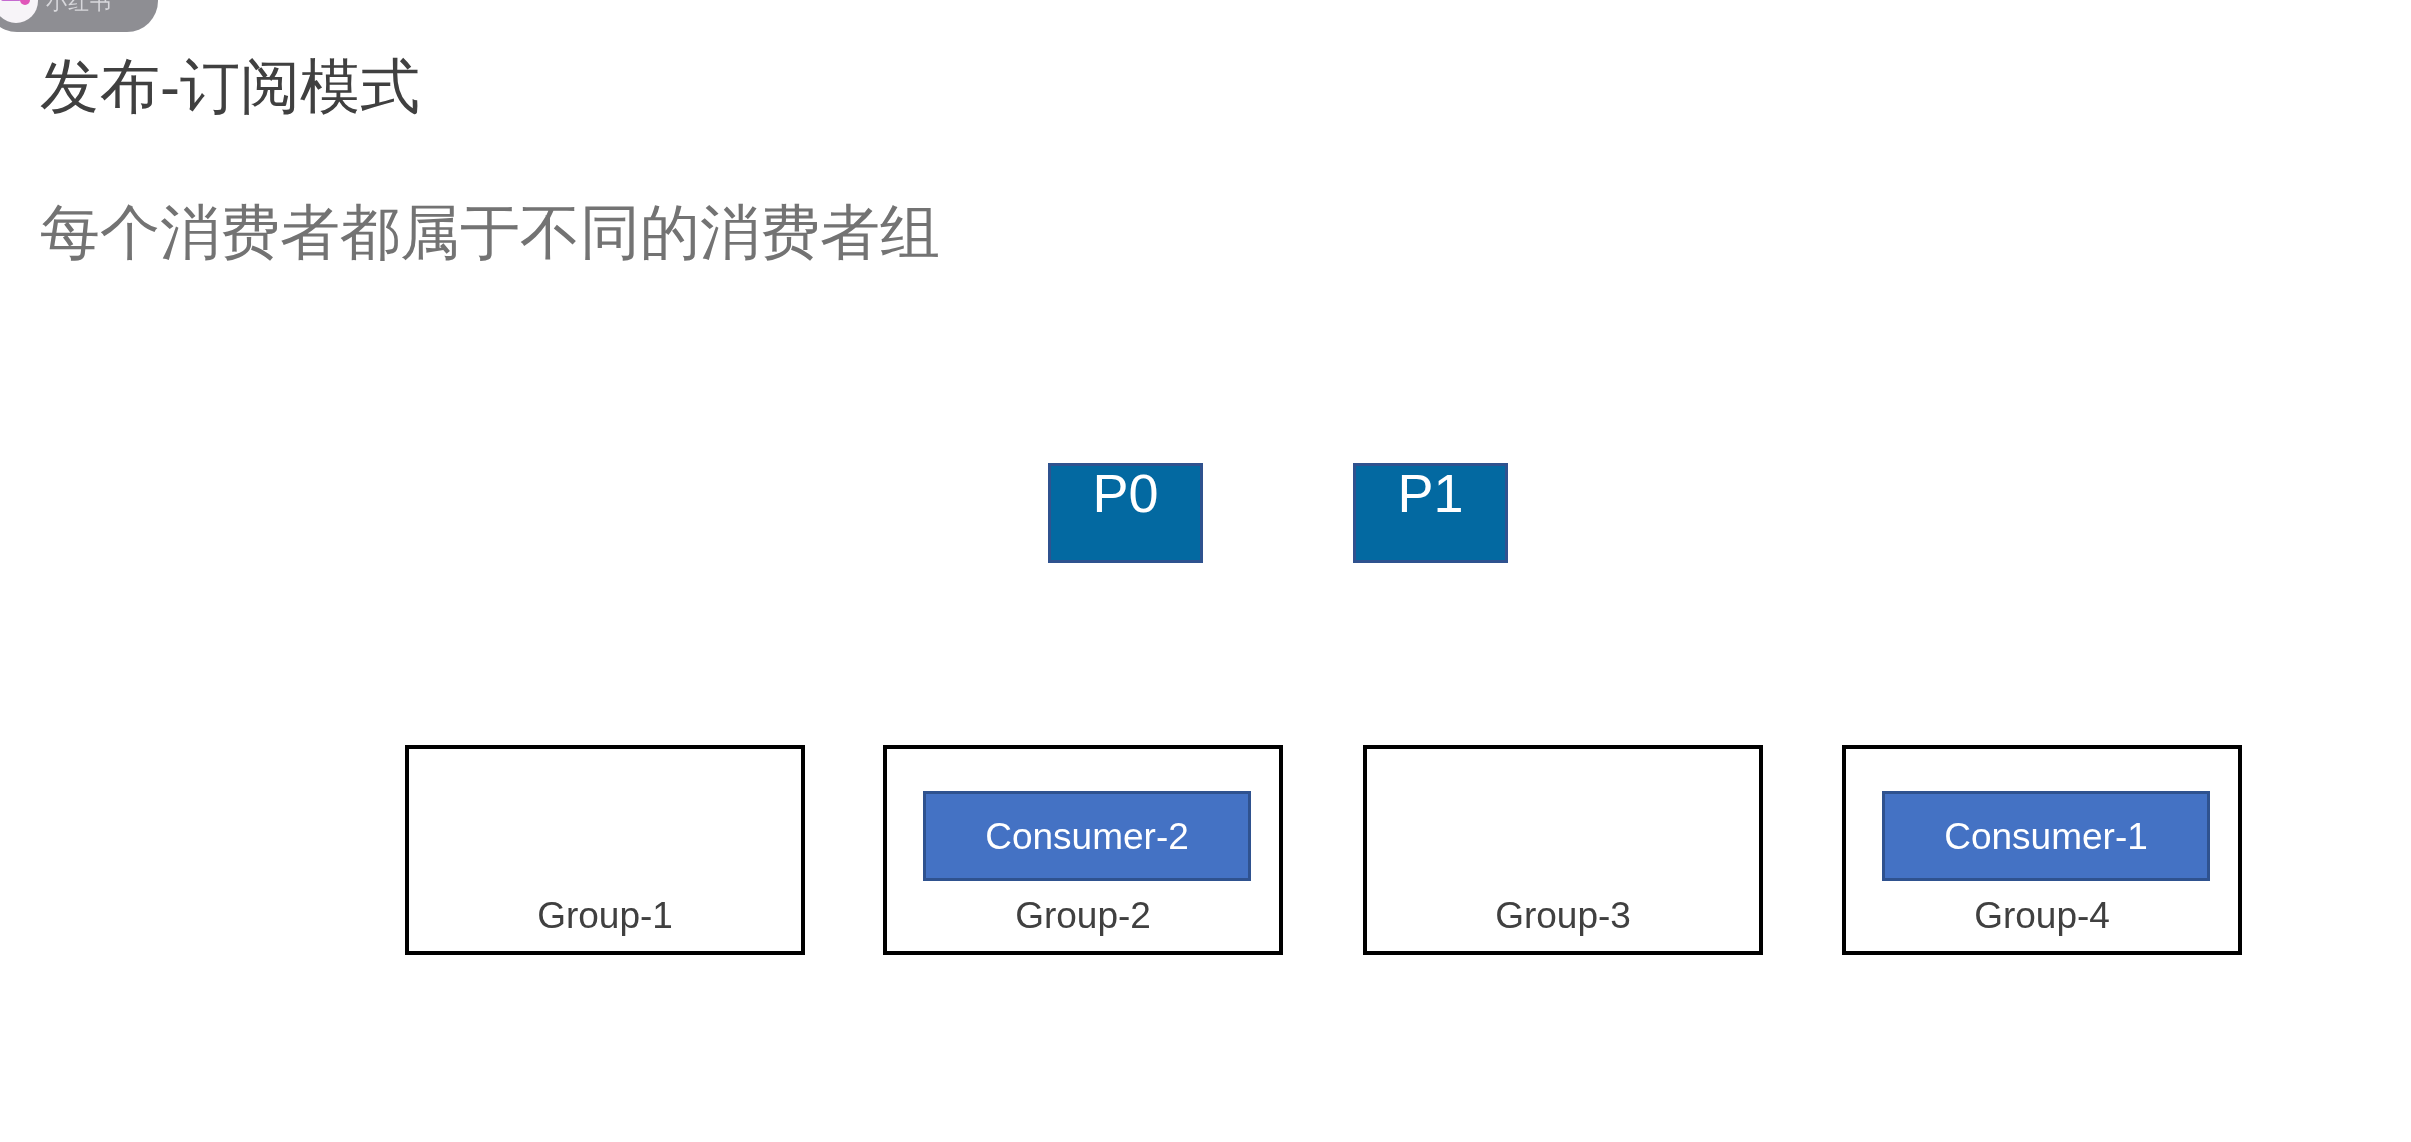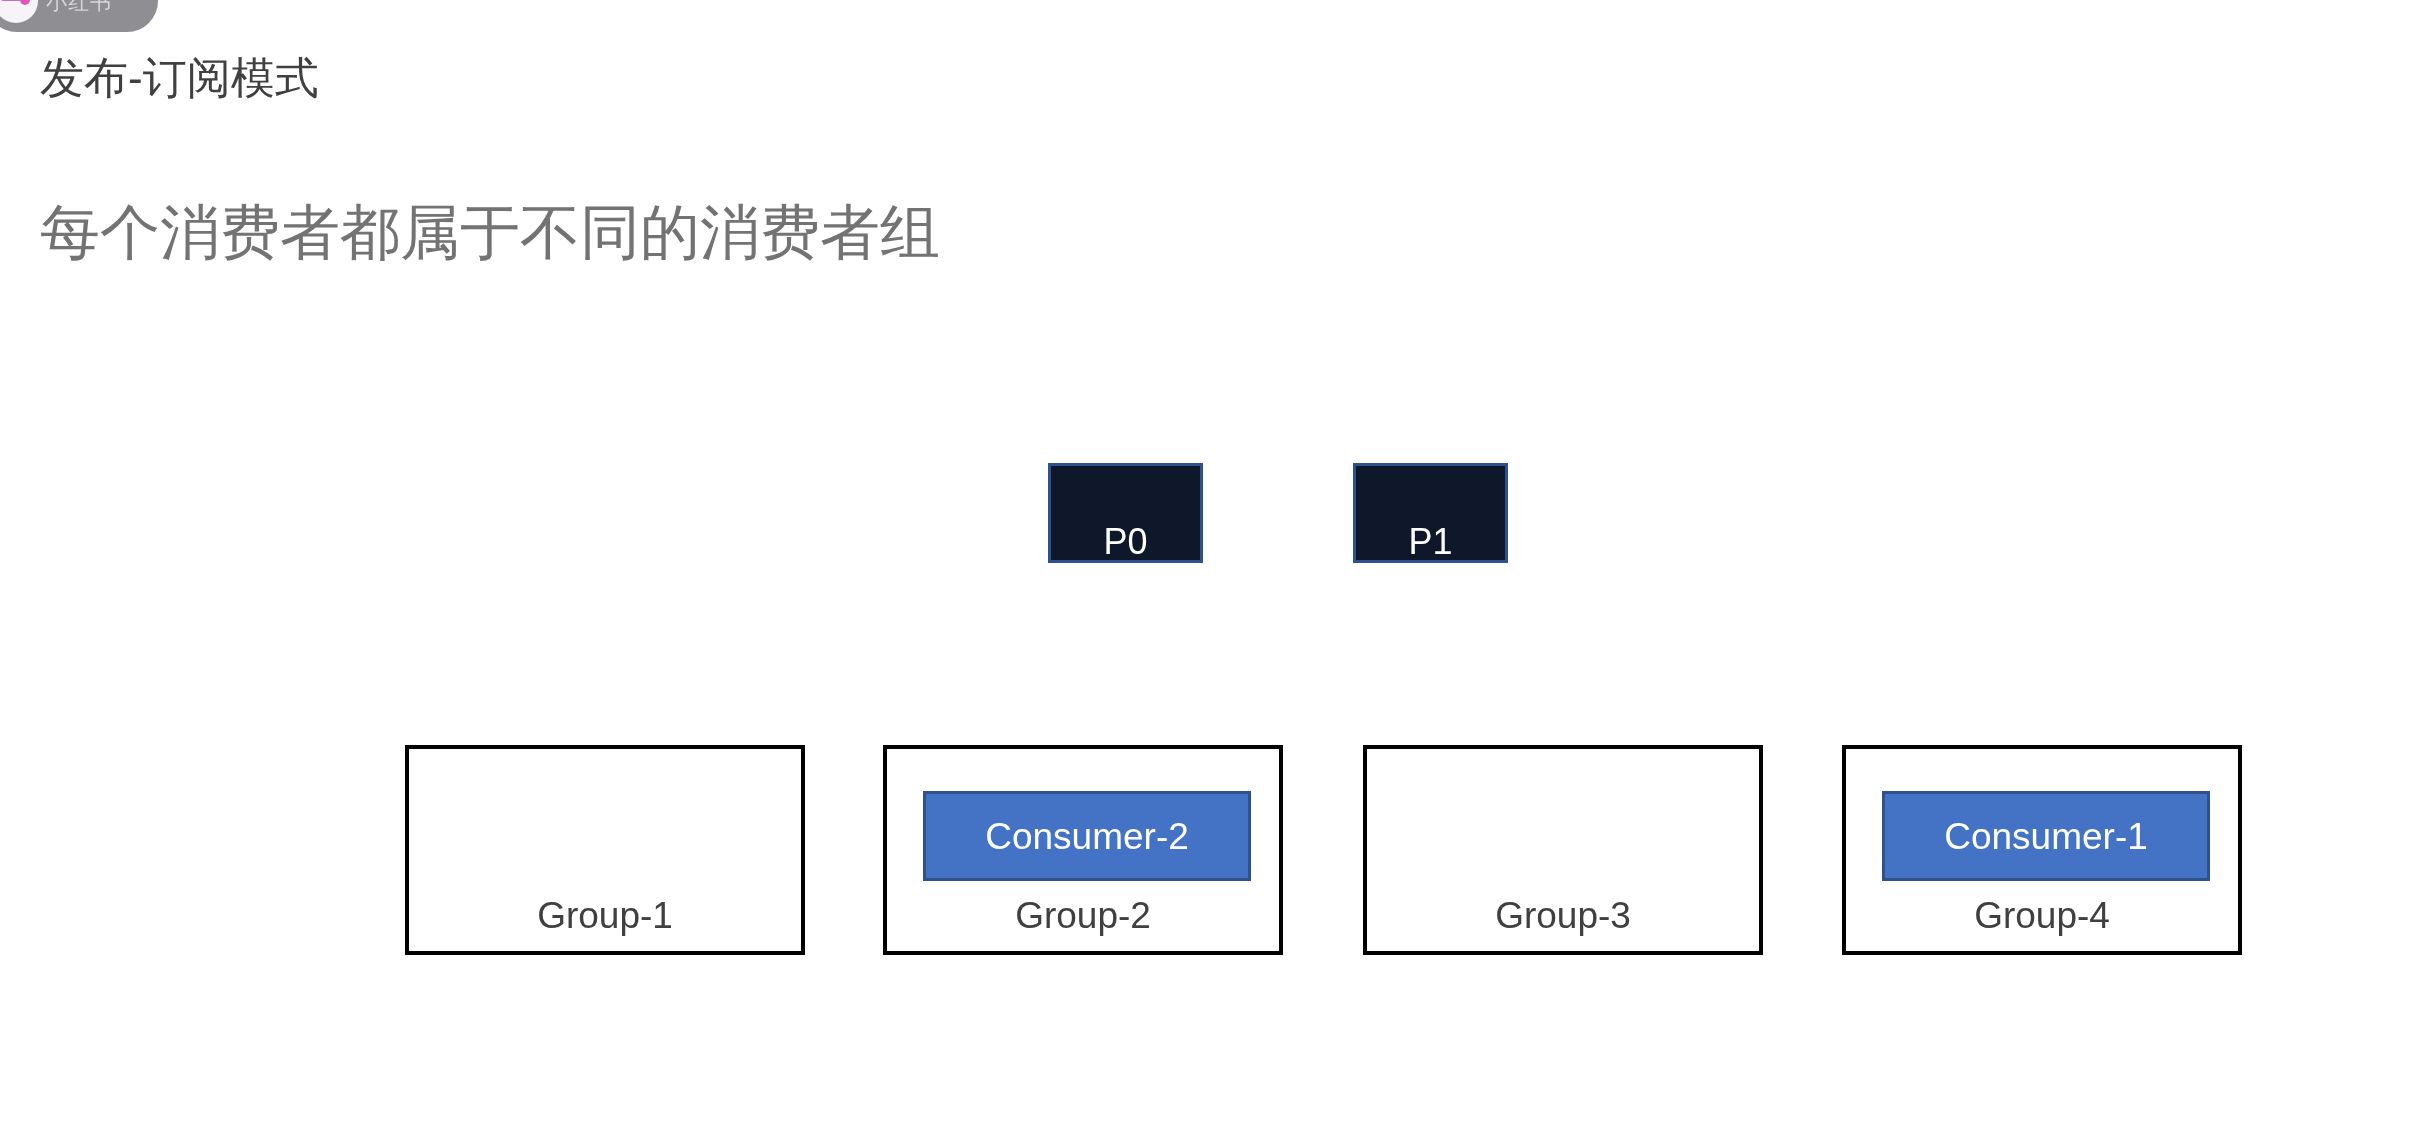--- a/index.html
+++ b/index.html
@@ -71,21 +71,21 @@
     white-space: nowrap;
     letter-spacing: 1px;
     overflow: hidden;
   }
 
   
   .title {
     position: absolute;
     left: 40px;
     top: 52px;
-    font-size: 44px;
+    font-size: 60px;
     line-height: 1.18;
     color: #404040;
     font-weight: 400;
     white-space: nowrap;
   }
   .subtitle {
     position: absolute;
     left: 40px;
     top: 198px;
     font-size: 60px;
@@ -99,28 +99,28 @@
   .partitions {
     position: absolute;
     left: 1048px;
     top: 463px;
   }
   .partition-box {
     position: absolute;
     top: 0;
     width: 155px;
     height: 100px;
-    background: #0f172a;
+    background: #0369a1;
     border: 3px solid #2f528f;
     box-sizing: border-box;
     display: flex;
-    align-items: flex-end;
+    align-items: flex-start;
     justify-content: center;
     color: #ffffff;
-    font-size: 36px;
+    font-size: 54px;
     line-height: 1;
   }
   .partition-p0 { left: 0px; }
   .partition-p1 { left: 305px; }
 
   
   .groups {
     position: absolute;
     left: 405px;
     top: 745px;

